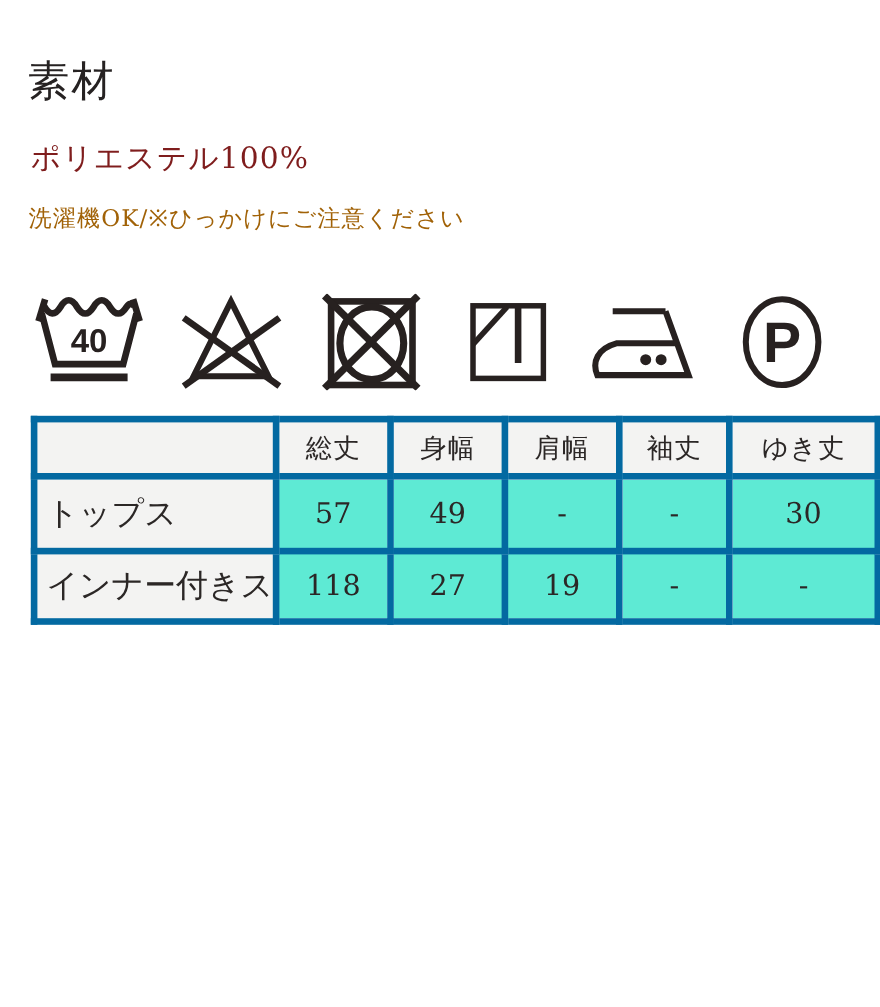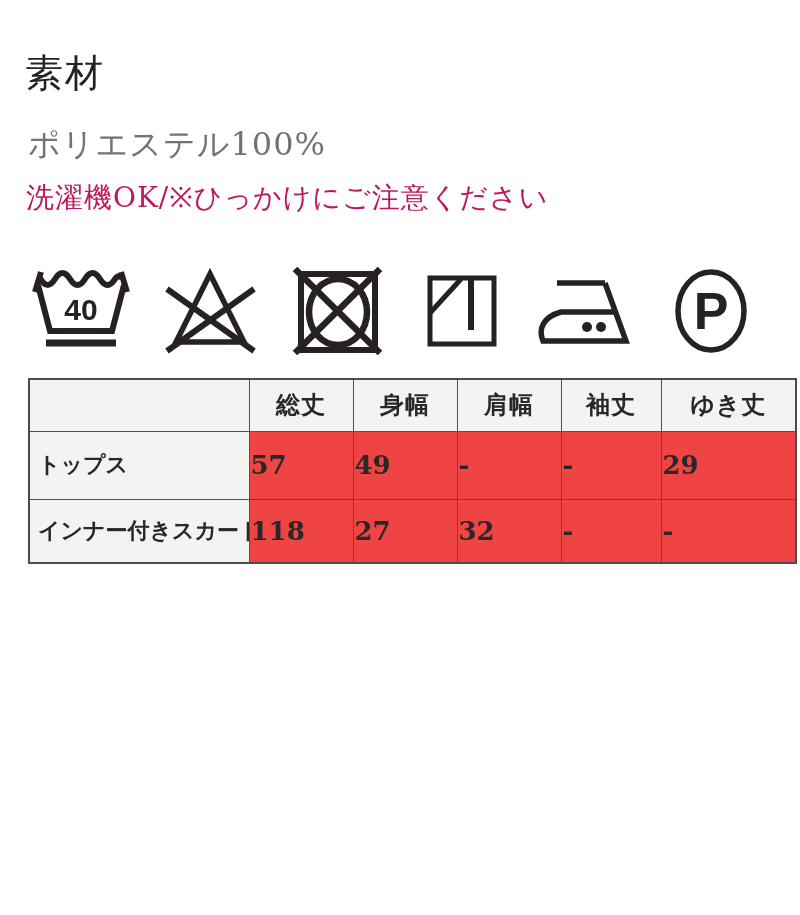--- a/index.html
+++ b/index.html
@@ -18,76 +18,77 @@
     font-weight:normal;
     line-height:46px;
     letter-spacing:2px;
     color:#262222;
   }
   .material-heading{padding-top:50px;}
   .care-heading{margin-top:76px !important;}
   .size-heading{margin-top:62px !important;}
   .body-lines{
     margin:28px 0 0 28px;
-    font-size:32px;
+    font-size:27px;
     line-height:41px;
     letter-spacing:1px;
-    color:#737373;
+    color:#7f1d1d;
   }
   .paren-line{text-indent:-8px;}
   .care-note{
     margin:14px 0 0 26px;
-    font-size:28px;
+    font-size:21px;
     line-height:38px;
     letter-spacing:1px;
-    color:#be185d;
+    color:#a16207;
   }
   .icons-row{
     margin:50px 0 0 30px;
     height:88px;
     display:flex;
     align-items:center;
   }
   .icons-row svg{display:block;flex:0 0 auto;}
   .icon-gap{margin-left:30px;}
   .icon-gap-lg{margin-left:40px;}
   table.size-table{
     border-collapse:collapse;
     table-layout:fixed;
     width:767px;
     margin:23px 0 0 28px;
     border:2px solid #4c4c4c;
   }
   table.size-table th, table.size-table td{
-    border:1px solid #0369a1;
-    font-weight:bold;
+    border:6px solid #0369a1;
+    font-weight:normal;
     overflow:hidden;
     white-space:nowrap;
     margin-top:25px;
   }
   tr.hdr-row{height:52px;}
   tr.data-row-1{height:68px;}
   tr.data-row-2{height:64px;}
   th.col-h{
     background:#f3f3f2;
     font-size:24px;
     text-align:center;
     letter-spacing:1px;
   }
   th.corner{background:#f3f3f2;}
   td.row-label{
     background:#f3f3f2;
-    font-size:22px;
+    font-size:29px;
     text-align:left;
     padding-left:8px;
     letter-spacing:0px;
   }
   td.val{
-    background:#ef4444;
+    background:#5eead4;
     font-size:26px;
+    text-align:center;
   }
 </style>
 </head>
 <body>
 
 <div class="page">
 
   <h2 class="sec-heading material-heading">素材</h2>
   <div class="body-lines">
     <div>ポリエステル100%</div>
@@ -163,26 +164,26 @@
       <th class="col-h">肩幅</th>
       <th class="col-h">袖丈</th>
       <th class="col-h">ゆき丈</th>
     </tr>
     <tr class="data-row-1">
       <td class="row-label">トップス</td>
       <td class="val">57</td>
       <td class="val">49</td>
       <td class="val">-</td>
       <td class="val">-</td>
-      <td class="val">29</td>
+      <td class="val">30</td>
     </tr>
     <tr class="data-row-2">
       <td class="row-label">インナー付きスカート</td>
       <td class="val">118</td>
       <td class="val">27</td>
-      <td class="val">32</td>
+      <td class="val">19</td>
       <td class="val">-</td>
       <td class="val">-</td>
     </tr>
   </tbody>
     </table>
 
 </div>
 
 </body></html>

